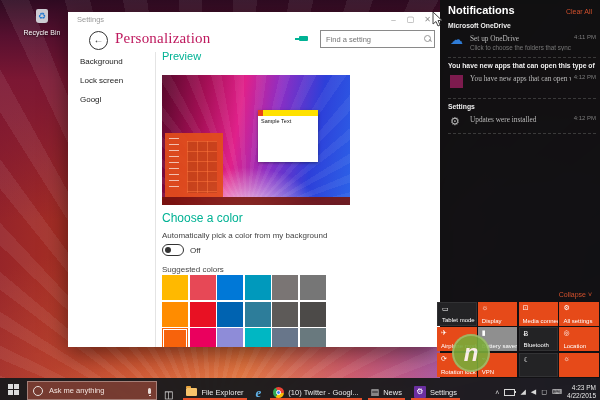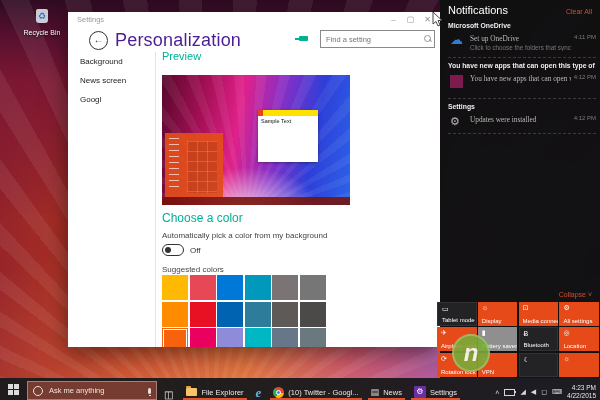--- a/index.html
+++ b/index.html
@@ -21,21 +21,21 @@
   
   .win{position:absolute;left:68px;top:12px;width:372px;height:335px;background:#fff;
     box-shadow:0 6px 22px rgba(0,0,0,.5);overflow:hidden;color:#222;}
   .titlebar{position:absolute;left:0;top:0;right:0;height:15px;display:flex;align-items:center;}
   .titlebar .t{font-size:7.5px;color:#9a9a9a;margin-left:9px;flex:1;}
   .capbtns{display:flex;gap:0;margin-right:4px;}
   .capbtn{width:17px;height:12px;font-size:8px;color:#8f8f8f;text-align:center;line-height:12px;}
   .hdr{position:absolute;left:0;top:15px;right:0;height:26px;}
   .backbtn{position:absolute;left:21px;top:4px;width:17px;height:17px;border:1.4px solid #333;border-radius:50%;
     text-align:center;line-height:15px;font-size:10px;color:#333;}
-  .ptitle{position:absolute;left:47px;top:3px;font-size:18px;font-weight:400;color:#4c1d95;letter-spacing:.2px;}
+  .ptitle{position:absolute;left:47px;top:3px;font-size:15px;font-weight:400;color:#be185d;letter-spacing:.2px;font-family:Liberation Serif, serif;}
   .pinicon{position:absolute;left:231px;top:9px;width:9px;height:5px;background:#00b294;border-radius:1px;}
   .pinicon::after{content:"";position:absolute;left:-4px;top:2px;width:4px;height:1.5px;background:#00b294;}
   .searchbox{position:absolute;left:252px;top:3px;width:113px;height:16px;border:1px solid #8a8a8a;background:#fff;}
   .searchbox input{position:absolute;inset:0;border:0;outline:0;font-size:7.5px;padding:0 14px 0 5px;
     font-family:"Liberation Sans",sans-serif;color:#555;background:transparent;width:100%;box-sizing:border-box;}
   .mag{position:absolute;right:3px;top:4px;width:5px;height:5px;border:1px solid #999;border-radius:50%;}
   .mag::after{content:"";position:absolute;left:4px;top:4px;width:3px;height:1px;background:#999;transform:rotate(45deg);}
   .nav{position:absolute;left:0;top:40px;width:87px;bottom:0;}
   .navitem{padding:5px 0 5px 12px;font-size:8px;color:#222;}
   .vdiv{position:absolute;left:87px;top:40px;bottom:0;width:1px;background:#e4e4e4;}
@@ -65,21 +65,21 @@
   .toggle .knob{position:absolute;left:2px;top:2px;width:6px;height:6px;border-radius:50%;background:#333;}
   .togglestate{font-size:8px;color:#333;}
   .suglbl{position:absolute;left:0;top:253px;font-size:8px;color:#444;}
   .swatchgrid{position:absolute;left:0;top:263px;display:grid;grid-template-columns:repeat(6,26px);
     grid-auto-rows:25px;gap:1.5px;}
   .swatch{width:26px;height:25px;}
   .swatch.sel{outline:1px solid #fff;outline-offset:-2px;}
   
   .panel{position:absolute;left:440px;top:0;width:160px;height:378px;background:rgba(16,16,17,.985);color:#ddd;}
   .panelhdr{position:absolute;left:8px;right:8px;top:4px;display:flex;align-items:baseline;}
-  .panelhdr .nt{font-size:11px;font-weight:normal;color:#fff;flex:1;}
+  .panelhdr .nt{font-size:11px;font-weight:bold;color:#fff;flex:1;}
   .clearall{font-size:7px;color:#d1502c;}
   .groups{position:absolute;left:8px;right:4px;top:18px;}
   .grouphdr{font-size:6.8px;font-weight:bold;color:#eee;white-space:nowrap;overflow:hidden;padding:4px 0 2px;}
   .group{border-bottom:1px dashed #3a3a3a;padding-bottom:3px;}
   .nitem{display:flex;align-items:flex-start;padding:3px 0 3px 2px;}
   .nicon{width:20px;flex:0 0 20px;text-align:left;}
   .cloudglyph{color:#2f7cd6;font-size:13px;line-height:12px;}
   .appsq{display:inline-block;width:13px;height:13px;background:#7d1b4e;}
   .gearglyph{color:#b9b9b9;font-size:11px;line-height:12px;}
   .ntext{flex:1;min-width:0;}
@@ -161,21 +161,21 @@
       <span class="ptitle">Personalization</span>
       <span class="pinicon"></span>
       <span class="searchbox">
         <input placeholder="Find a setting" style="">
         <span class="mag"></span>
       </span>
     </div>
 
     <div class="nav">
       <div class="navitem">Background</div>
-      <div class="navitem">News screen</div>
+      <div class="navitem">Lock screen</div>
       <div class="navitem">Googl</div>
     </div>
     <div class="vdiv"></div>
 
     <div class="content">
       <div class="teal h-preview">Preview</div>
 
       <div class="previewbox">
         <div class="startmenu">
           <div class="list"></div>

